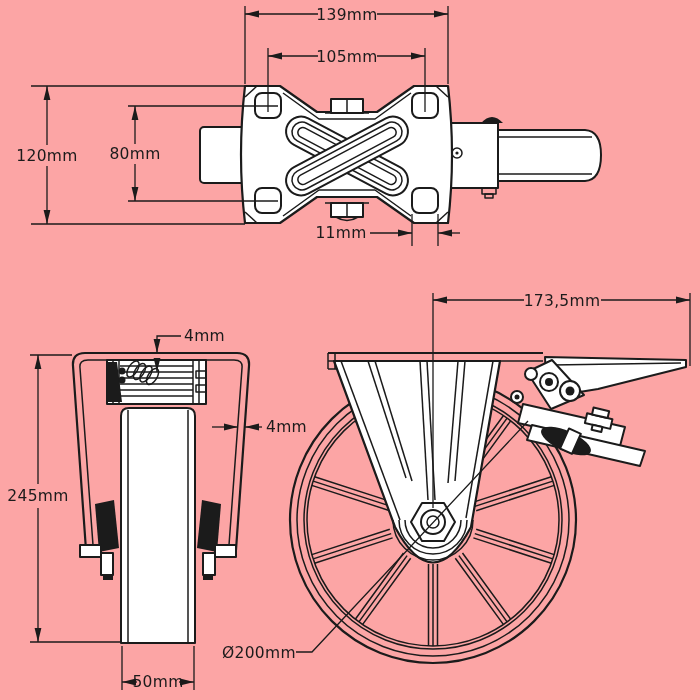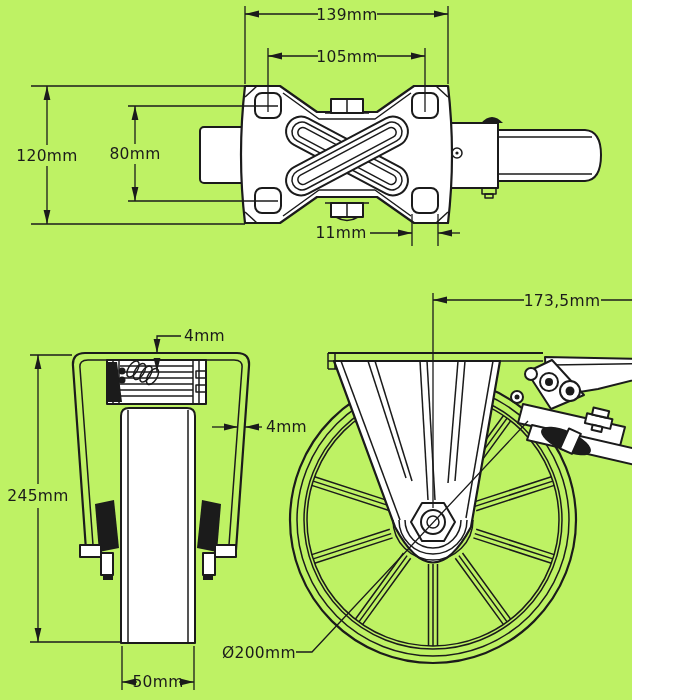--- a/index.html
+++ b/index.html
@@ -1,16 +1,16 @@
 <!DOCTYPE html>
 <html><head>
 <meta charset="utf-8">
 <style>
   html,body{margin:0;padding:0;background:#ffffff;}
-  .canvas{position:relative;width:632px;height:700px;background:#bef264;overflow:hidden;}
+  .canvas{position:relative;width:700px;height:700px;background:#fca5a5;overflow:hidden;}
   svg{display:block;}
   text{font-family:"DejaVu Sans",sans-serif;font-size:15.5px;fill:#1b1b1b;letter-spacing:0.3px;}
   .outline{fill:#ffffff;stroke:#1b1b1b;stroke-width:2.2;stroke-linejoin:round;}
   .thin{fill:none;stroke:#1b1b1b;stroke-width:1.5;stroke-linejoin:round;}
   .thick{fill:none;stroke:#1b1b1b;stroke-width:2.2;stroke-linejoin:round;}
   .whitefill{fill:#ffffff;stroke:#1b1b1b;stroke-width:2;stroke-linejoin:round;}
   .dark{fill:#1b1b1b;stroke:none;}
   .dim{fill:none;stroke:#1b1b1b;stroke-width:1.3;}
 </style>
 </head>

